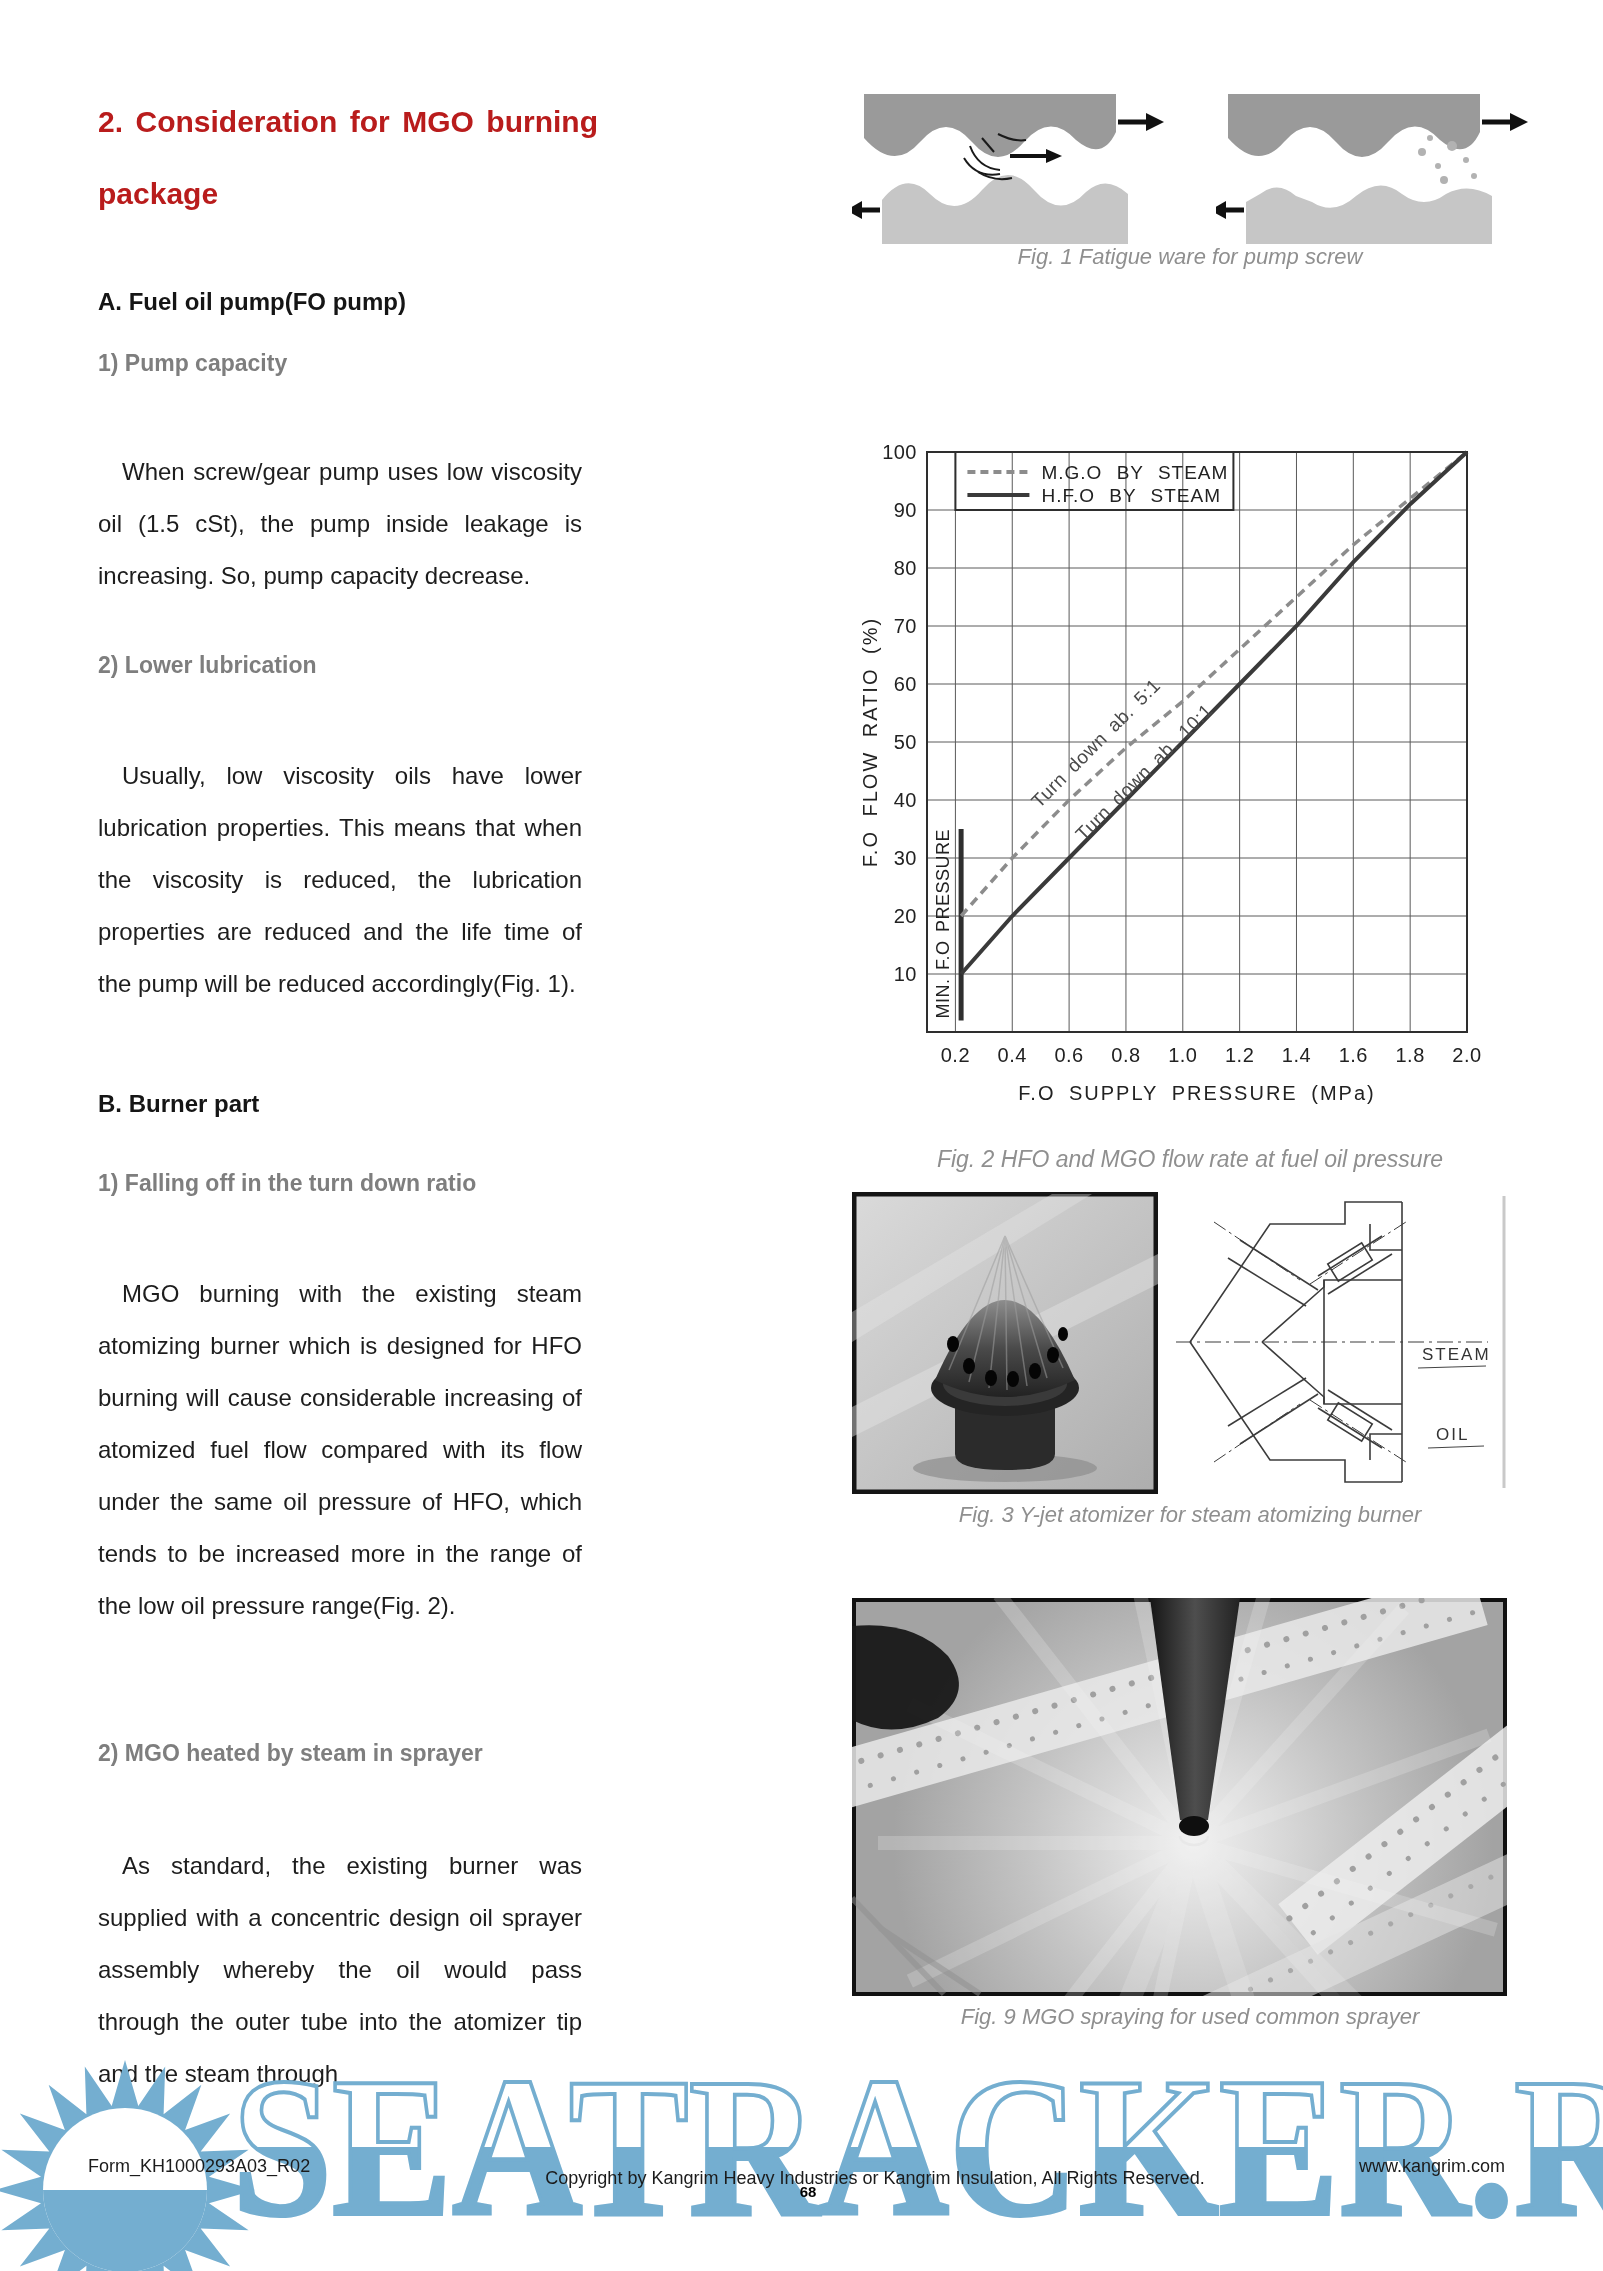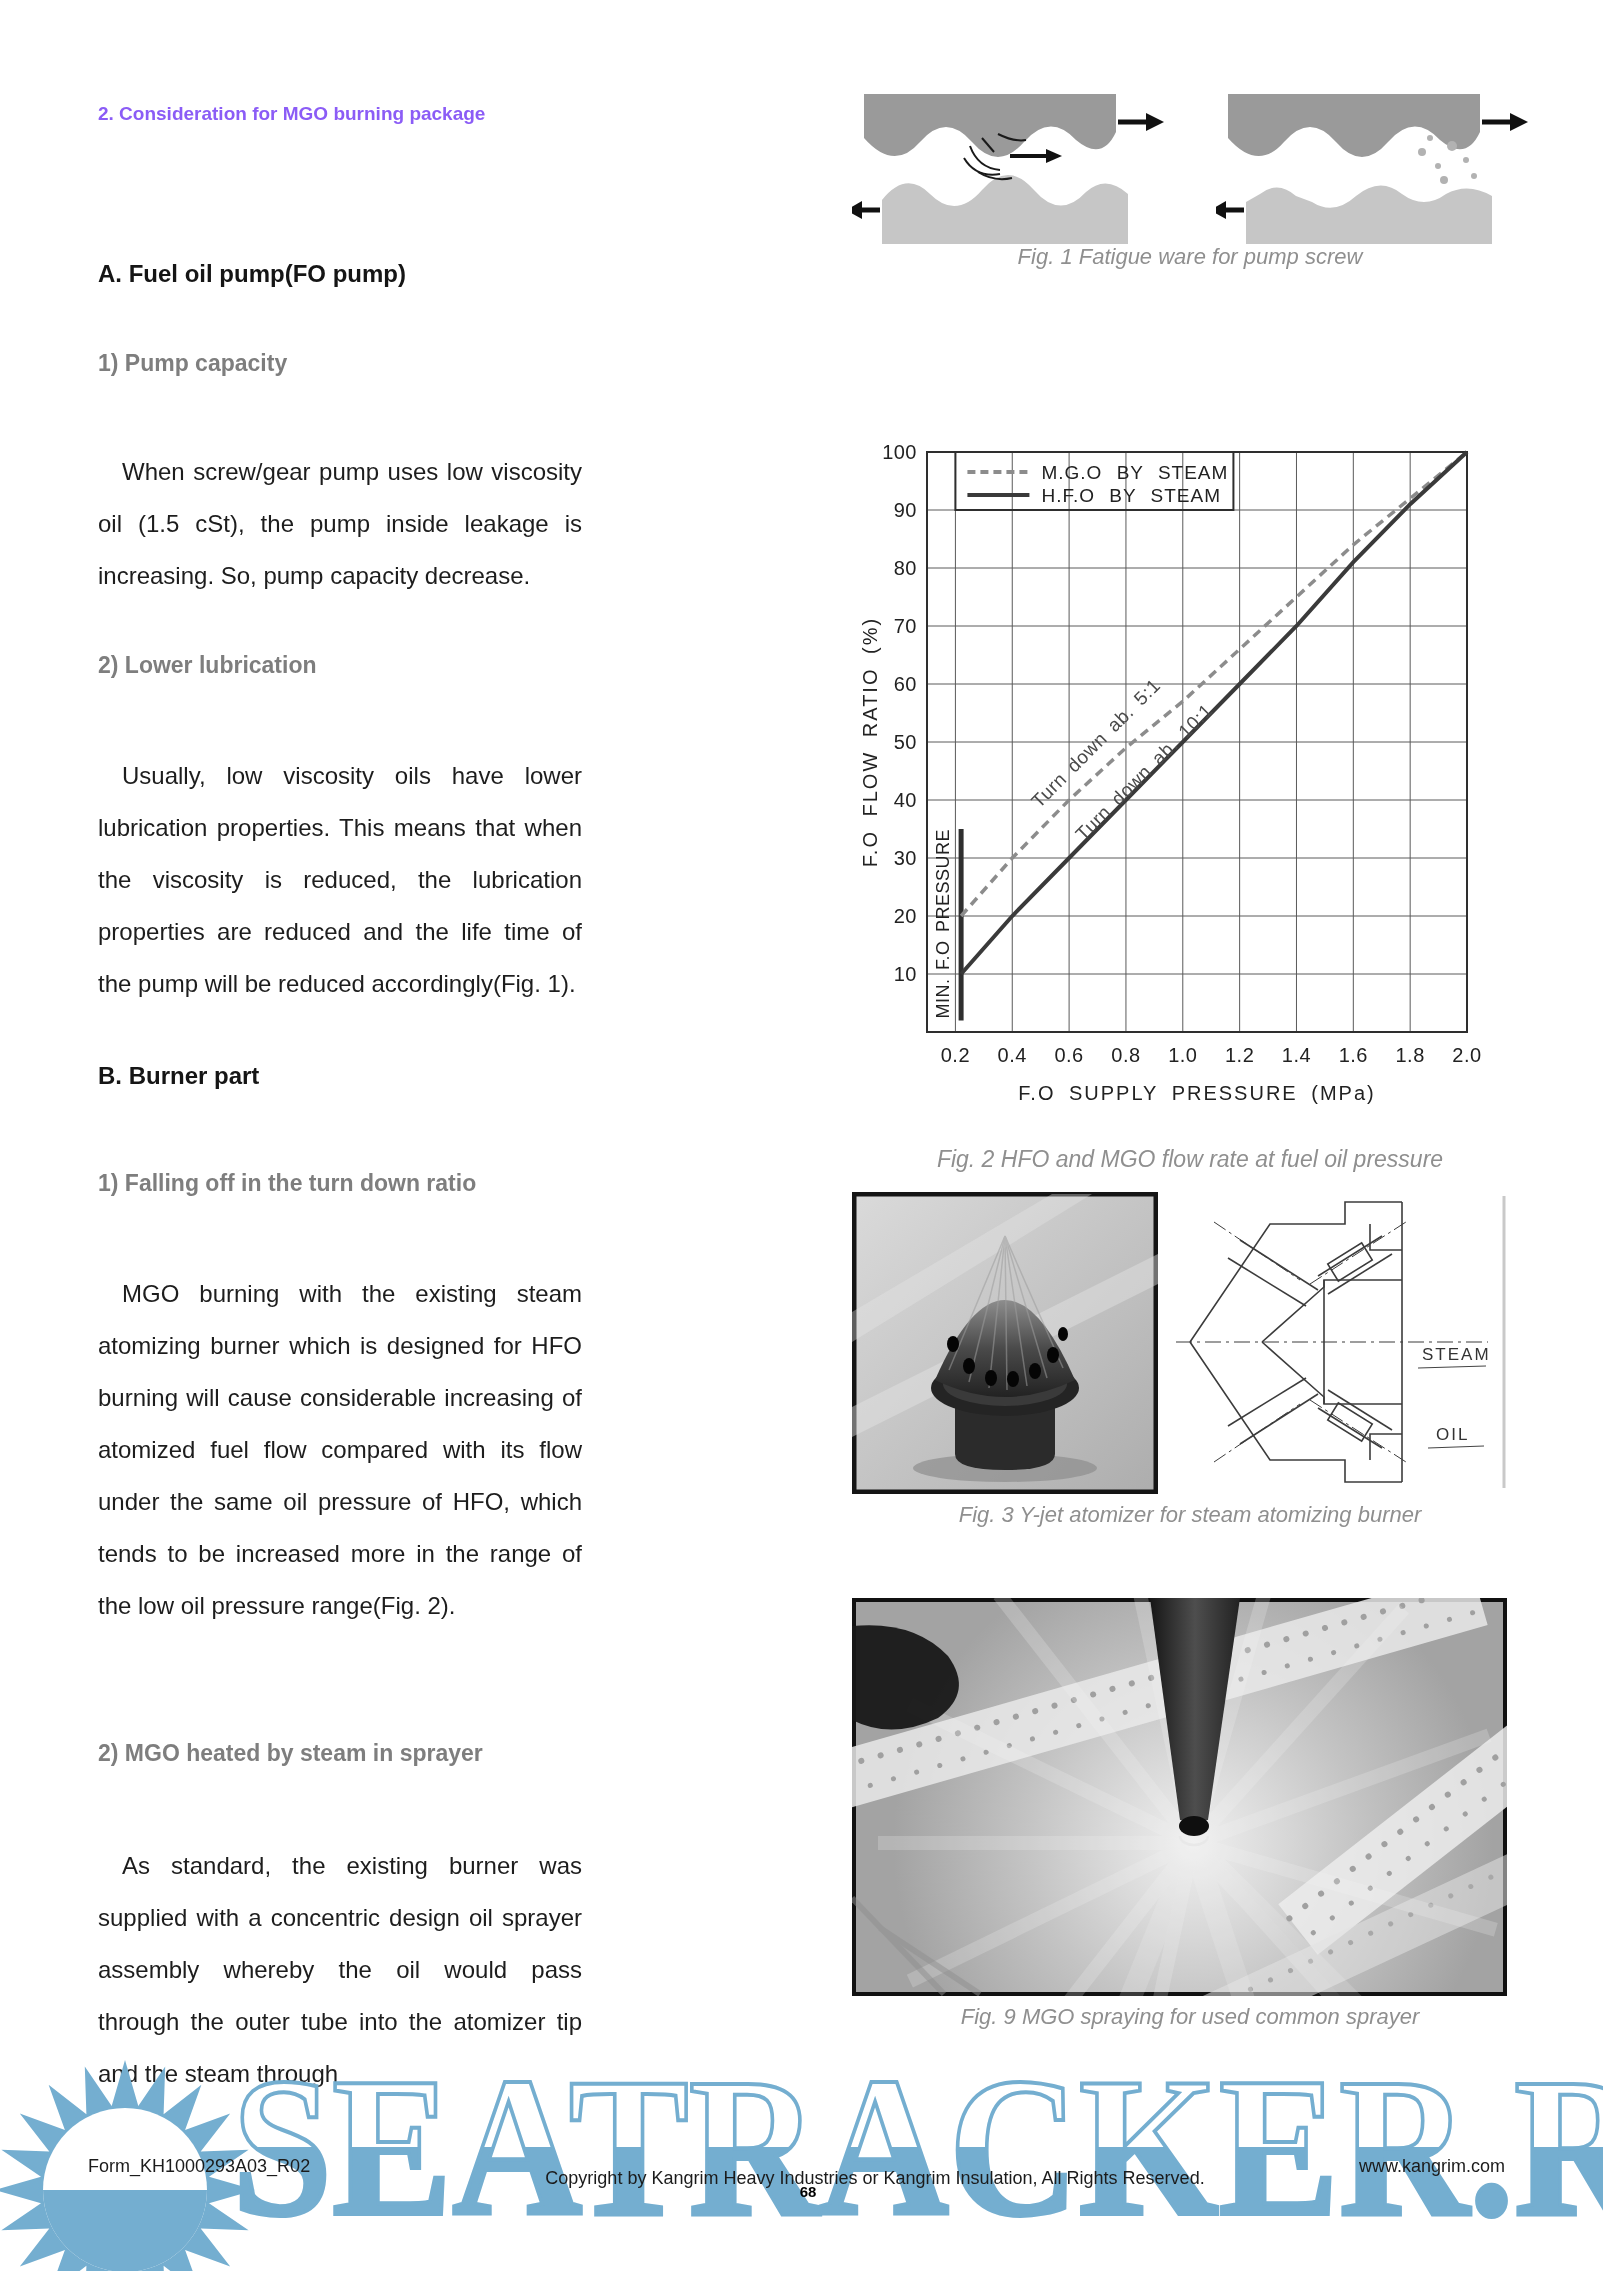--- a/index.html
+++ b/index.html
@@ -1,22 +1,22 @@
 <!DOCTYPE html>
 <html><head>
 <meta charset="utf-8">
 <style>
   html,body{margin:0;padding:0;background:#e8e8e8;}
   #page{position:relative;width:1603px;height:2271px;background:#ffffff;overflow:hidden;
         font-family:"Liberation Sans",sans-serif;color:#1c1c1c;}
   .abs{position:absolute;}
   
-  .doc-title{left:98px;top:86px;width:500px;font-size:19px;font-weight:bold;line-height:56px;
-             text-align:justify;color:#8b5cf6;}
-  .sec-head{left:98px;width:500px;font-size:24px;font-weight:bold;color:#151515;}
+  .doc-title{left:98px;top:86px;width:500px;font-size:30px;font-weight:bold;line-height:72px;
+             text-align:justify;color:#b91c1c;}
+  .sec-head{left:98px;width:500px;font-size:24px;font-weight:bold;color:#151515;margin-top:28px;}
   .sub-head{left:98px;width:500px;font-size:23px;font-weight:bold;color:#7e7e7e;}
   .para{left:98px;width:484px;font-size:24px;line-height:52px;text-align:justify;
         text-indent:24px;color:#1d1d1d;}
   
   .fig-caption{width:676px;left:852px;text-align:center;font-size:22px;color:#8f8f8f;font-style:italic;}
   .figbox{position:absolute;}
   svg{display:block;}
   
   .tick{font-size:20px;fill:#222;letter-spacing:.5px;}
   .axis{font-size:20px;fill:#222;letter-spacing:2px;word-spacing:6px;}

